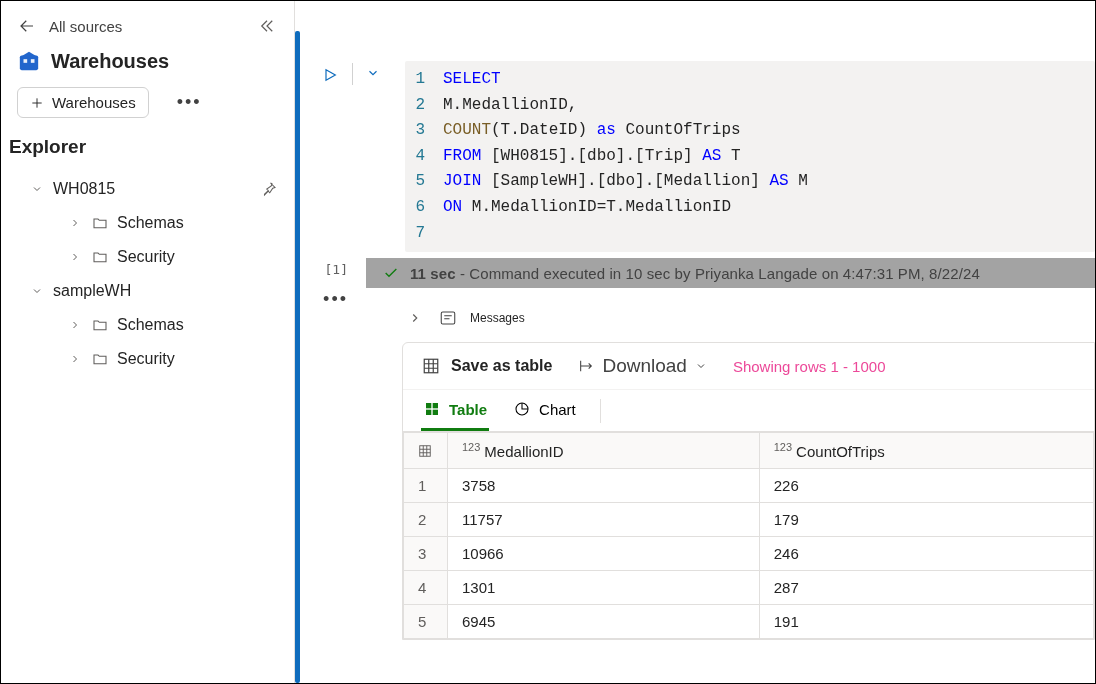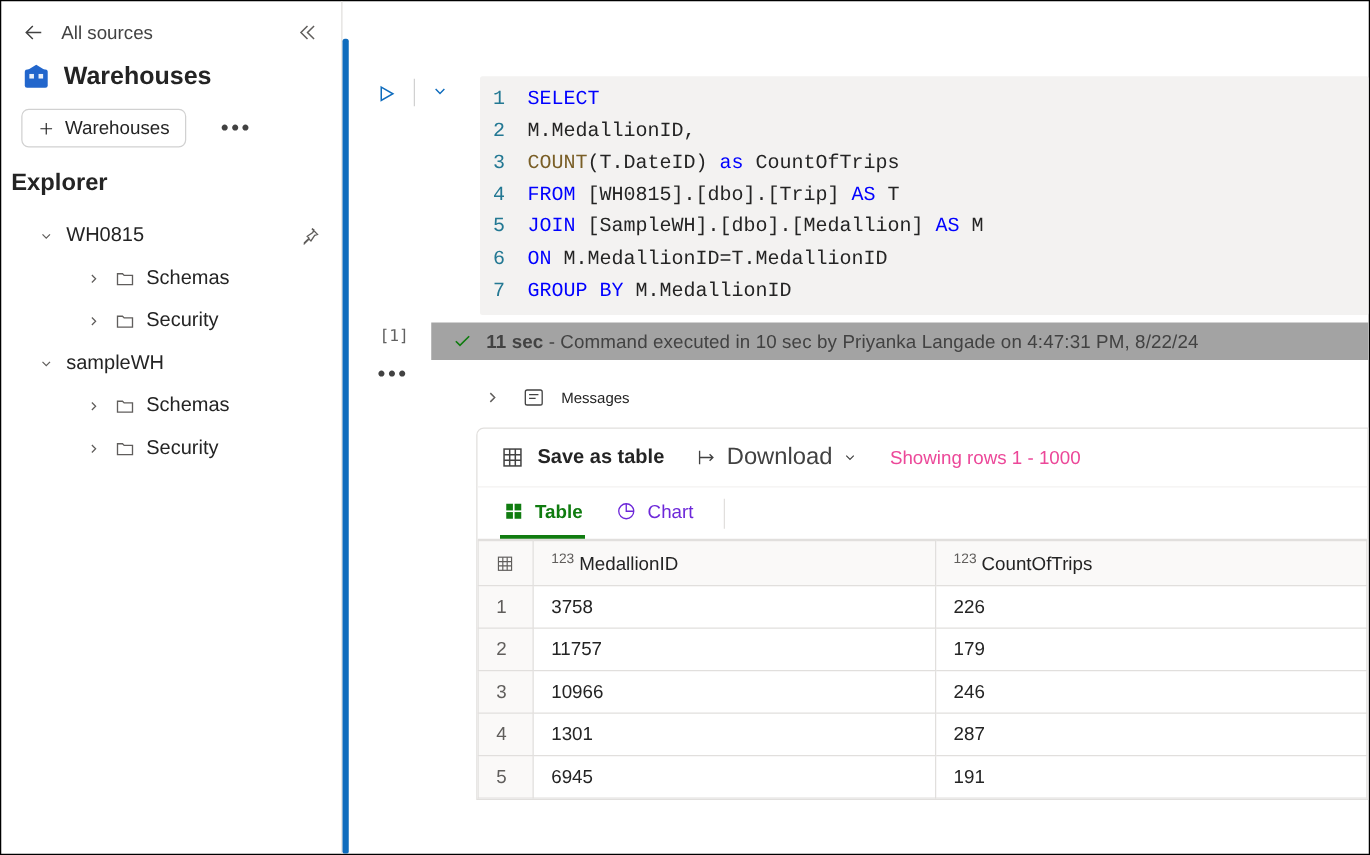--- a/index.html
+++ b/index.html
@@ -1,19 +1,19 @@
 <!DOCTYPE html>
 <html><head>
   <meta charset="utf-8">
   <style>
     * { box-sizing: border-box; margin: 0; padding: 0; }
     body { font-family: "Segoe UI", sans-serif; font-size: 14px; color: #242424; width: 1096px; height: 684px; background: #fff; border: 1px solid #000; display: flex; overflow: hidden; }
     
     
-    .sidebar { width: 273px; border-right: 1px solid #e1dfdd; display: flex; flex-direction: column; padding: 8px 0; }
+    .sidebar { width: 294px; border-right: 1px solid #e1dfdd; display: flex; flex-direction: column; padding: 8px 0; }
     .sidebar-top { display: flex; align-items: center; justify-content: space-between; padding: 6px 16px 8px 16px; }
     .back-row { display: flex; align-items: center; gap: 12px; }
     .back-arrow { width: 20px; height: 20px; display: inline-flex; align-items: center; justify-content: center; color: #424242; }
     .back-arrow svg, .collapse-btn svg { stroke: currentColor; fill: none; }
     .all-sources { font-size: 15px; color: #424242; }
     .collapse-btn { color: #605e5c; width: 22px; height: 22px; display:inline-flex;align-items:center;justify-content:center; }
 
     .title-row { display: flex; align-items: center; gap: 10px; padding: 4px 16px 10px 16px; }
     .wh-icon { width: 24px; height: 24px; display:inline-flex;align-items:center;justify-content:center; }
     .wh-title { font-size: 20px; font-weight: 600; }
@@ -64,21 +64,21 @@
     .msg-label { font-size: 12px; color:#242424; }
     
     .results-panel { margin-left: 54px; border: 1px solid #e1dfdd; border-radius: 6px 0 0 0; flex:1; display:flex; flex-direction:column; overflow:hidden; }
     .results-toolbar { display:flex; align-items:center; gap: 26px; padding: 12px 18px; border-bottom: 1px solid #f3f2f1; }
     .save-table { display:flex; align-items:center; gap:10px; font-size:16px; font-weight:600; }
     .grid-icon { width:20px;height:20px;display:inline-flex;align-items:center;justify-content:center;color:#424242; }
     .download { display:flex; align-items:center; gap:8px; font-size:19px; color:#424242; }
     .showing { font-size:15px; color:#ec4899; }
     
     .tabs-row { display:flex; align-items:center; gap: 22px; padding: 0 18px; border-bottom: 1px solid #e1dfdd; }
-    .tab { display:flex; align-items:center; gap:8px; padding: 10px 2px 10px 2px; font-size:15px; color:#6d28d9; border-bottom: 3px solid transparent; cursor:pointer; }
+    .tab { display:flex; align-items:center; gap:8px; padding: 10px 2px 10px 2px; font-size:15px; color:#000000; border-bottom: 3px solid transparent; cursor:pointer; }
     .tab.active { color:#107c10; border-bottom-color:#107c10; font-weight:600; }
     .tab .ticon { width:18px;height:18px;display:inline-flex;align-items:center;justify-content:center; }
     .tabs-sep { width:1px;height:24px;background:#e1dfdd; }
     
     .data-table { border-collapse: collapse; width: auto; font-size:15px; }
     .data-table th, .data-table td { border: 1px solid #e1dfdd; padding: 8px 14px; text-align:left;margin-top:36px; }
     .data-table th { font-weight:400; color:#242424; background:#faf9f8; }
     .row-header { width:44px; text-align:right; color:#605e5c; background:#faf9f8; }
     .col-type { font-size:11px; color:#605e5c; vertical-align:super; margin-right:4px; }
     .corner-cell { width:44px; background:#faf9f8; text-align:center; }
@@ -243,21 +243,20 @@
         <div class="code-line">
           <span class="lineno">5</span>
           <span class="code"><span class="kw">JOIN</span><span> [SampleWH].[dbo].[Medallion] </span><span class="kw">AS</span><span> M</span></span>
         </div>
         <div class="code-line">
           <span class="lineno">6</span>
           <span class="code"><span class="kw">ON</span><span> M.MedallionID=T.MedallionID</span></span>
         </div>
         <div class="code-line">
           <span class="lineno">7</span>
-          <span class="code"><span class="kw">GROUP BY</span><span> M.MedallionID</span></span>
         </div>
       </div>
   </div>
 
   <div style="display:flex; align-items:flex-start;">
     <div class="more-side">
       <div style="font-family:Consolas,monospace;font-size:13px;color:#616161;text-align:right;width:30px;">[1]</div>
       <div class="more-dots" style="margin-top:18px;text-align:right;width:30px;">•••</div>
     </div>
     <div style="flex:1;">

